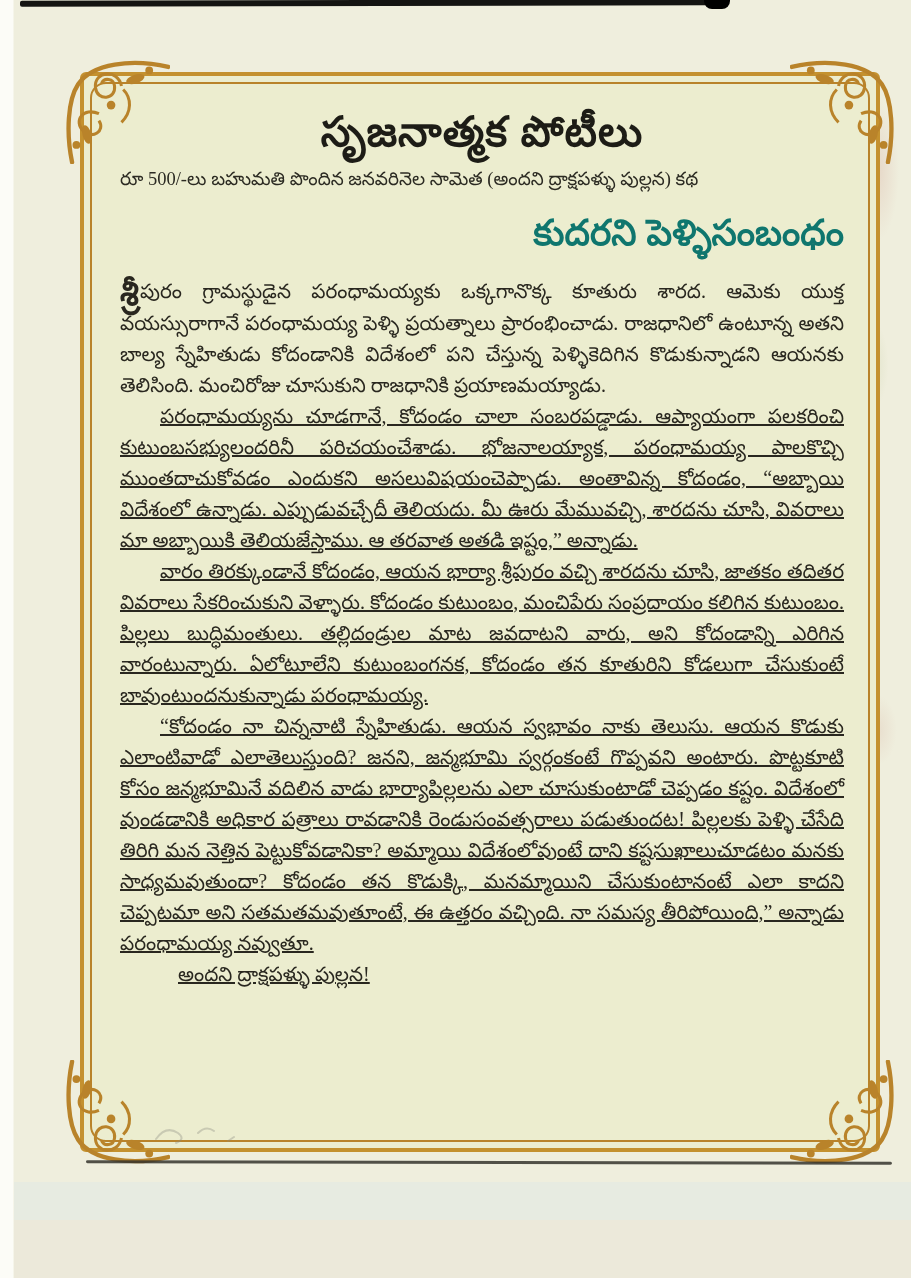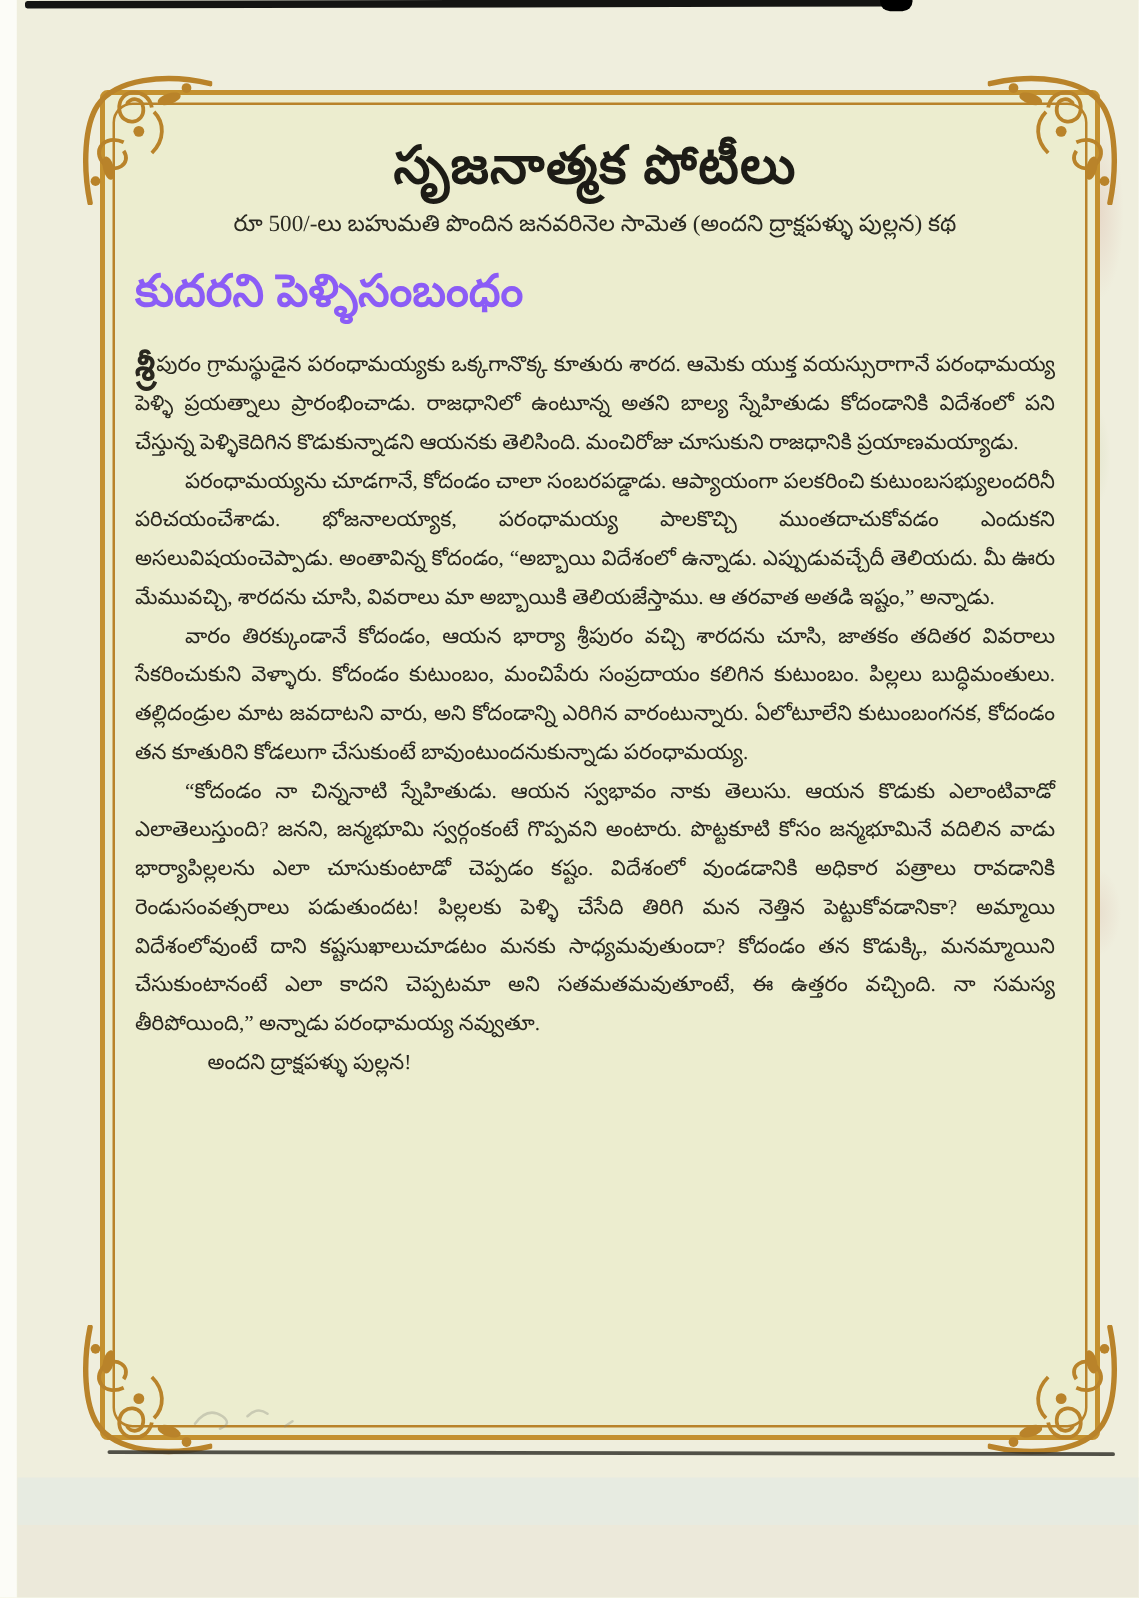--- a/index.html
+++ b/index.html
@@ -49,39 +49,39 @@
     pointer-events:none;
   }
   svg.corner{position:absolute;width:104px;height:104px;color:#b9832a;}
   .pos-tl{top:-16px;left:-18px;}
   .pos-tr{top:-16px;right:-18px;transform:scaleX(-1);}
   .pos-br{bottom:-16px;right:-18px;transform:scale(-1,-1);}
   .pos-bl{bottom:-16px;left:-18px;transform:scaleY(-1);}
   
   .content{
     position:absolute;inset:0;
-    padding:28px 32px 0 24px;
+    padding:28px 32px 0 36px;
     box-sizing:border-box;overflow:hidden;
     color:#29271f;
   }
   .masthead{
     text-align:center;font-size:42px;line-height:1.12;font-weight:700;
     letter-spacing:1px;margin:4px 0 0 0;color:#1d1c16;
     font-family:"Liberation Sans","DejaVu Sans",sans-serif;
   }
   .prize-line{
-    text-align:center;font-size:18.5px;margin-top:14px;color:#2b2a22;
+    text-align:left;font-size:18.5px;margin-top:14px;color:#2b2a22;
   }
   .story-title{
-    text-align:left;font-size:36px;font-weight:700;margin:18px 0 14px 0;
-    color:#8b5cf6;font-family:"Liberation Sans","DejaVu Sans",sans-serif;
+    text-align:right;font-size:36px;font-weight:700;margin:18px 0 14px 0;
+    color:#0f766e;font-family:"Liberation Sans","DejaVu Sans",sans-serif;
   }
-  .body-text{font-size:17px;line-height:31px;text-align:justify;}
+  .body-text{font-size:20px;line-height:31px;text-align:justify;}
   .body-text p{margin:0;}
-  .indent{text-indent:40px;}
+  .indent{text-indent:40px;text-decoration:underline;}
   .lead{
     font-size:172%;line-height:.8;font-weight:600;vertical-align:-7px;
     letter-spacing:1px;
   }
   .moral{text-indent:58px;}
   .bottom-rule{
     position:absolute;left:86px;top:1161px;width:806px;height:3px;
     background:#35342d;transform:rotate(0.12deg);border-radius:2px;opacity:.85;
   }
   svg.scribble{position:absolute;left:150px;top:1115px;width:110px;height:34px;opacity:.35;}

